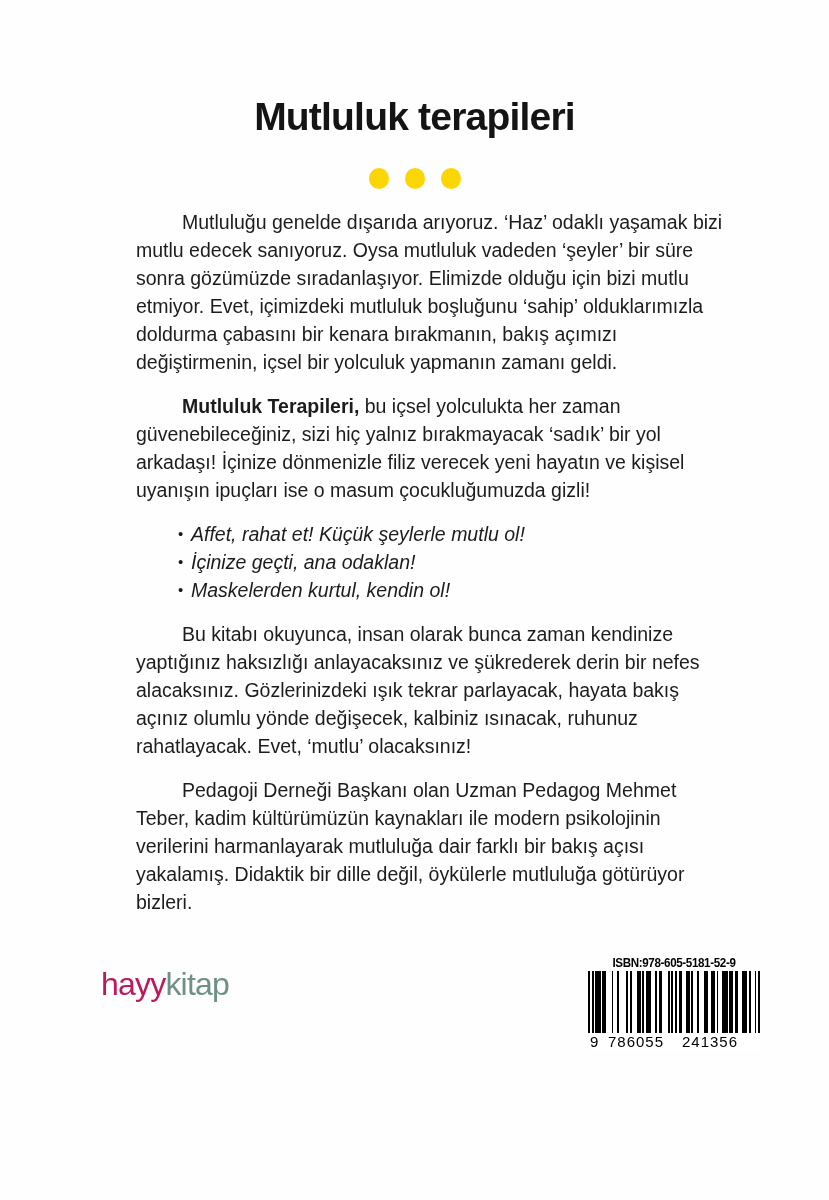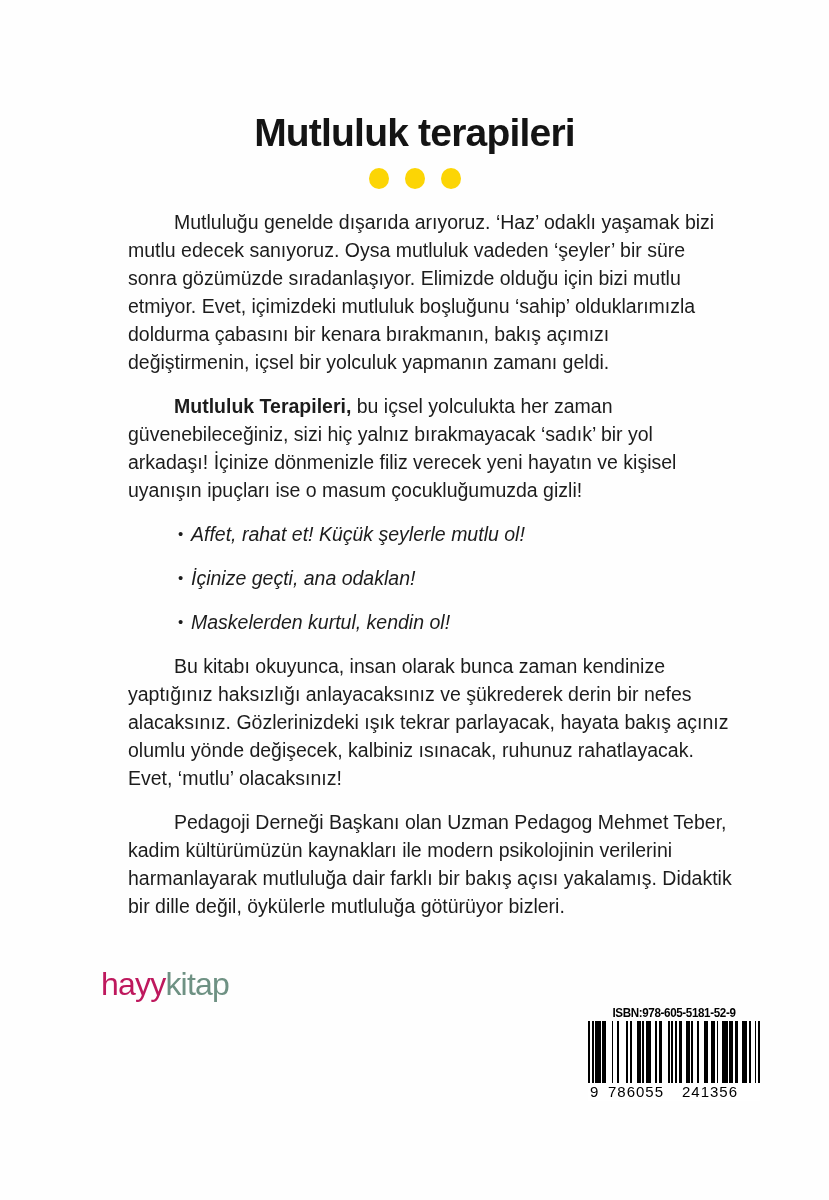--- a/index.html
+++ b/index.html
@@ -31,21 +31,21 @@
     width: 829px;
     text-align: center;
   }
   .book-title {
     font-family: "Liberation Sans", sans-serif;
     font-size: 39px;
     font-weight: bold;
     letter-spacing: -0.8px;
     color: #141414;
     line-height: 1.1;
-    margin: 16px;
+    margin: 0;
   }
 
   
   .dots-row {
     position: absolute;
     left: 0;
     top: 168px;
     width: 829px;
     display: flex;
     justify-content: center;
@@ -62,39 +62,38 @@
   .body-copy {
     position: absolute;
     left: 128px;
     top: 208px;
     width: 604px;
     font-size: 19.5px;
     line-height: 28px;
     color: #1c1c1c;
   }
   .para {
-    margin: 0 0 16px 0;
+    margin: 0 0 16px 8px;
     text-indent: 46px;
   }
   .para strong {
     font-weight: bold;
   }
 
   .bullet-list {
     list-style: none;
     margin: 0 0 16px 0;
     padding: 0 0 0 50px;
   }
   .bullet-list li {
     font-style: italic;
     font-size: 19.5px;
     line-height: 28px;
     position: relative;
     padding-left: 13px;
-    margin-top: 16px;
   }
   .bullet-list li::before {
     content: "\2022";
     position: absolute;
     left: 0;
     top: 0;
     font-style: normal;
     font-size: 15px;
     line-height: 28px;
     color: #1c1c1c;
@@ -110,21 +109,21 @@
     line-height: 1;
     white-space: nowrap;
   }
   .logo-hayy { color: #be185d; }
   .logo-kitap { color: #6e9183; }
 
   
   .barcode-block {
     position: absolute;
     left: 588px;
-    top: 1006px;
+    top: 956px;
     width: 172px;
   }
   .isbn-text {
     font-family: "Liberation Sans", sans-serif;
     font-size: 12.5px;
     font-weight: bold;
     letter-spacing: -0.4px;
     color: #000;
     text-align: center;
     line-height: 15px;

